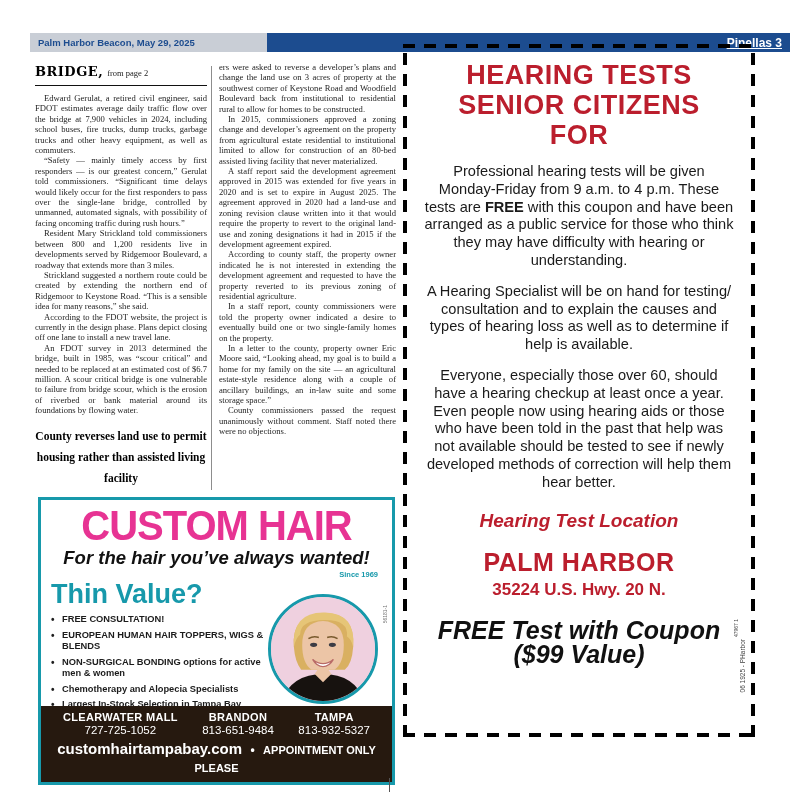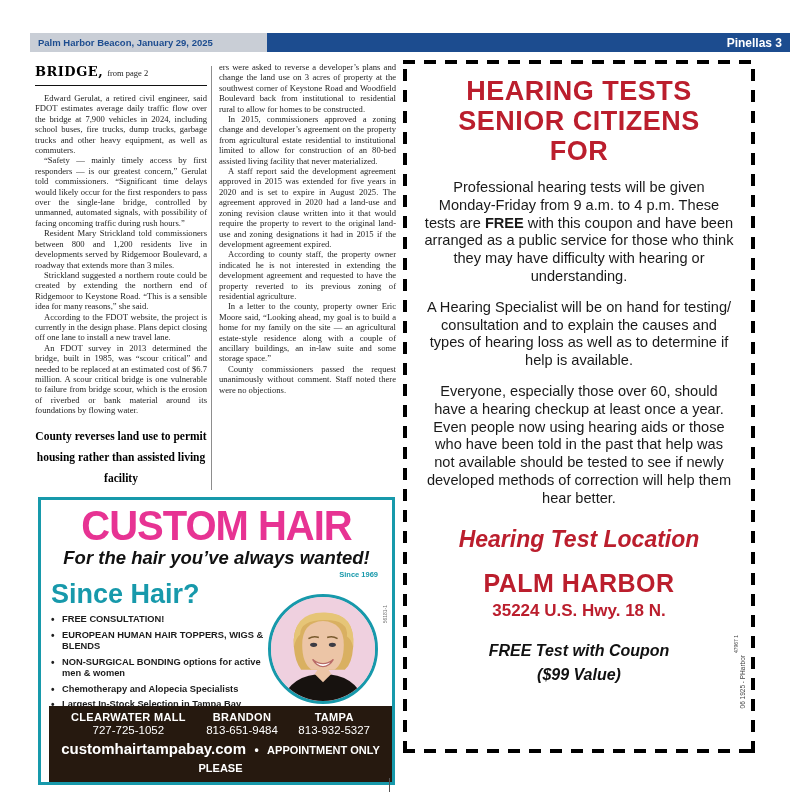--- a/index.html
+++ b/index.html
@@ -5,54 +5,54 @@
   * { margin:0; padding:0; box-sizing:border-box; }
   html,body { width:794px; height:792px; background:#ffffff; font-family:"Liberation Sans", sans-serif; }
   .page { position:relative; width:794px; height:792px; background:#fff; overflow:hidden; }
 
   
   .hdr-left { position:absolute; left:30px; top:33px; width:237px; height:19px;
     background:#c9ced6; color:#1c4c8f; font-size:9.5px; font-weight:bold;
     display:flex; align-items:center; padding-left:8px; }
   .hdr-right { position:absolute; left:267px; top:33px; width:523px; height:19px;
     background:#1c4c8f; color:#fff; font-size:12px; font-weight:bold;
-    display:flex; align-items:center; justify-content:flex-end; padding-right:8px; }
+    display:flex; align-items:center; justify-content:flex-end; padding-right:8px;text-decoration:underline; }
 
   
   .col1 { position:absolute; left:35px; top:62px; width:172px; font-family:"Liberation Serif", serif; color:#1d1d1d; }
   .col2 { position:absolute; left:219px; top:62px; width:177px; font-family:"Liberation Serif", serif; color:#1d1d1d; }
   .col-divider { position:absolute; left:211px; top:66px; width:1px; height:424px; background:#8d8d8d; }
 
   .bridge-head { border-bottom:1.5px solid #111; padding-bottom:5px; margin-bottom:7px; }
   .bridge-title { font-family:"DejaVu Serif", serif; font-weight:bold; font-size:13px; letter-spacing:0.5px; color:#000; }
   .bridge-from { font-size:8.5px; color:#222; }
 
   .news p { font-size:8.6px; line-height:10.4px; text-align:justify; text-indent:9px; margin:0; }
   .news p.noindent { text-indent:0; }
   .subhead { font-family:"Liberation Serif", serif; font-weight:bold; font-size:11.5px; line-height:21px;
     text-align:center; margin:10px 0 6px 0; color:#000; }
 
   
-  .coupon { position:absolute; left:403px; top:60px; width:352px; height:693px;
+  .coupon { position:absolute; left:403px; top:44px; width:352px; height:693px;
     background-image:
       repeating-linear-gradient(90deg,#000 0 12px,transparent 12px 21px),
       repeating-linear-gradient(90deg,#000 0 12px,transparent 12px 21px),
       repeating-linear-gradient(0deg,#000 0 12px,transparent 12px 21px),
       repeating-linear-gradient(0deg,#000 0 12px,transparent 12px 21px);
     background-size:100% 4px,100% 4px,4px 100%,4px 100%;
     background-position:0 0,0 100%,0 0,100% 0;
     background-repeat:no-repeat;
     padding:16px 20px 10px 20px; text-align:center; }
   .c-title { color:#bb1e2d; font-weight:800; font-size:27px; line-height:30px; letter-spacing:0.5px; }
   .c-body { color:#1a1a1a; font-size:14.6px; line-height:17.8px; margin-top:13px; }
-  .c-loc-heading { color:#bb1e2d; font-weight:800; font-style:italic; font-size:23px; margin-top:18px; }
+  .c-loc-heading { color:#bb1e2d; font-weight:800; font-style:italic; font-size:19px; margin-top:18px; }
   .c-loc-name { color:#bb1e2d; font-weight:800; font-size:25px; margin-top:16px; letter-spacing:0.5px; }
   .c-addr { color:#bb1e2d; font-weight:800; font-size:17px; margin-top:3px; }
   .c-phone { color:#bb1e2d; font-weight:800; font-size:19px; margin-top:3px; }
-  .c-free { color:#111; font-weight:800; font-style:italic; font-size:16px; line-height:24px; margin-top:18px; }
+  .c-free { color:#111; font-weight:800; font-style:italic; font-size:25px; line-height:24px; margin-top:18px; }
   .c-side { position:absolute; right:9px; bottom:45px; display:flex; align-items:flex-end; }
   .c-side span { writing-mode:vertical-rl; transform:rotate(180deg); color:#444; }
   .c-side .code-big { font-size:6.5px; }
   .c-side .code-small { font-size:5px; margin-bottom:55px; }
 
   
   .hair { position:absolute; left:38px; top:497px; width:357px; height:288px;
     border:3px solid #1799ab; background:#fff; overflow:hidden; }
   .h-title { color:#e73393; font-weight:800; font-size:40px; line-height:42px; text-align:center;
     letter-spacing:-1px; transform:scaleY(1.08); transform-origin:top; margin-top:2px; }
@@ -62,38 +62,38 @@
   .h-bullets { width:215px; margin-left:10px; list-style:none; }
   .h-bullets li { font-size:9.3px; font-weight:bold; color:#1c1c1c; line-height:11.5px; margin-bottom:4px;
     padding-left:11px; position:relative; }
   .h-bullets li::before { content:"•"; position:absolute; left:0; top:0; font-size:10px; }
   .h-photo { position:absolute; right:14px; top:94px; width:110px; height:110px; border-radius:50%;
     border:3px solid #1799ab; overflow:hidden; background:#efd0df; }
   .h-photo svg { width:100%; height:100%; display:block; }
   .h-photo-code { position:absolute; right:4px; top:105px; writing-mode:vertical-rl; transform:rotate(180deg);
     font-size:5px; color:#777; }
   .h-banner { color:#e73393; font-weight:800; font-size:13.8px; text-align:center; margin-top:5px; }
-  .h-bottom { position:absolute; left:8px; right:0; bottom:0; background:#26190f; color:#fff; padding:5px 8px 6px 8px; }
+  .h-bottom { position:absolute; left:0; right:0; bottom:0; background:#26190f; color:#fff; padding:5px 8px 6px 8px; }
   .h-locs { display:flex; justify-content:space-between; text-align:center; padding:0 14px; }
   .h-loc-name { font-size:11px; font-weight:bold; letter-spacing:0.3px; }
   .h-loc-phone { font-size:11.5px; margin-top:1px; }
   .h-webrow { text-align:center; margin-top:4px; }
   .h-web { font-size:15px; font-weight:800; }
   .h-sep { font-size:12px; font-weight:800; margin:0 4px; }
   .h-appt { font-size:11px; font-weight:800; }
 
   .bottom-tick { position:absolute; left:389px; top:778px; width:1px; height:14px; background:#555; }
 </style>
 </head>
 <body>
 
 <div class="page">
 
   <div class="hdr-left">
-    <span>Palm Harbor Beacon, January 29, 2025</span>
+    <span>Palm Harbor Beacon, May 29, 2025</span>
   </div>
   <div class="hdr-right">
     <span>Pinellas 3</span>
   </div>
 
   <div class="col1 news">
     <div class="bridge-head">
       <span class="bridge-title">BRIDGE,</span>
       <span class="bridge-from">from page 2</span>
     </div>
@@ -107,53 +107,54 @@
     <p>At their Oct. 21 meeting, county commission-</p>
   </div>
 
   <div class="col-divider"></div>
 
   <div class="col2 news">
     <p class="noindent">ers were asked to reverse a developer’s plans and change the land use on 3 acres of property at the southwest corner of Keystone Road and Woodfield Boulevard back from institutional to residential rural to allow for homes to be constructed.</p>
     <p>In 2015, commissioners approved a zoning change and developer’s agreement on the property from agricultural estate residential to institutional limited to allow for construction of an 80-bed assisted living facility that never materialized.</p>
     <p>A staff report said the development agreement approved in 2015 was extended for five years in 2020 and is set to expire in August 2025. The agreement approved in 2020 had a land-use and zoning revision clause written into it that would require the property to revert to the original land-use and zoning designations it had in 2015 if the development agreement expired.</p>
     <p>According to county staff, the property owner indicated he is not interested in extending the development agreement and requested to have the property reverted to its previous zoning of residential agriculture.</p>
+    <p>In a staff report, county commissioners were told the property owner indicated a desire to eventually build one or two single-family homes on the property.</p>
     <p>In a letter to the county, property owner Eric Moore said, “Looking ahead, my goal is to build a home for my family on the site — an agricultural estate-style residence along with a couple of ancillary buildings, an in-law suite and some storage space.”</p>
     <p>County commissioners passed the request unanimously without comment. Staff noted there were no objections.</p>
   </div>
 
   <div class="coupon" style="position:absolute;">
     <div class="c-title">
       <div>HEARING TESTS</div>
       <div>SENIOR CITIZENS</div>
       <div>FOR</div>
     </div>
     <div class="c-body">
       <span>Professional hearing tests will be given Monday-Friday from 9 a.m. to 4 p.m. These tests are </span><b>FREE</b><span> with this coupon and have been arranged as a public service for those who think they may have difficulty with hearing or understanding.</span>
     </div>
     <div class="c-body">A Hearing Specialist will be on hand for testing/ consultation and to explain the causes and types of hearing loss as well as to determine if help is available.</div>
     <div class="c-body">Everyone, especially those over 60, should have a hearing checkup at least once a year. Even people now using hearing aids or those who have been told in the past that help was not available should be tested to see if newly developed methods of correction will help them hear better.</div>
     <div class="c-loc-heading">Hearing Test Location</div>
     <div class="c-loc-name">PALM HARBOR</div>
-    <div class="c-addr">35224 U.S. Hwy. 18 N.</div>
+    <div class="c-addr">35224 U.S. Hwy. 20 N.</div>
     <div class="c-free">
       <div>FREE Test with Coupon</div>
       <div>($99 Value)</div>
     </div>
     <div class="c-side">
       <span class="code-small">47967 1</span>
       <span class="code-big">06 1925 - PHarbor</span>
     </div>
   </div>
 
   <div class="hair">
     <div class="h-title">CUSTOM HAIR</div>
     <div class="h-tagline">For the hair you’ve always wanted!</div>
     <div class="h-since">Since 1969</div>
-    <div class="h-headline">Since Hair?</div>
+    <div class="h-headline">Thin Value?</div>
     <ul class="h-bullets">
       <li>FREE CONSULTATION!</li>
       <li>EUROPEAN HUMAN HAIR TOPPERS, WIGS &amp; BLENDS</li>
       <li>NON-SURGICAL BONDING options for active men &amp; women</li>
       <li>Chemotherapy and Alopecia Specialists</li>
       <li>Largest In-Stock Selection in Tampa Bay</li>
       <li>Non-Surgical Hair Replacement for Men</li>
     </ul>
     <div class="h-photo">
       <svg viewBox="0 0 100 100">

